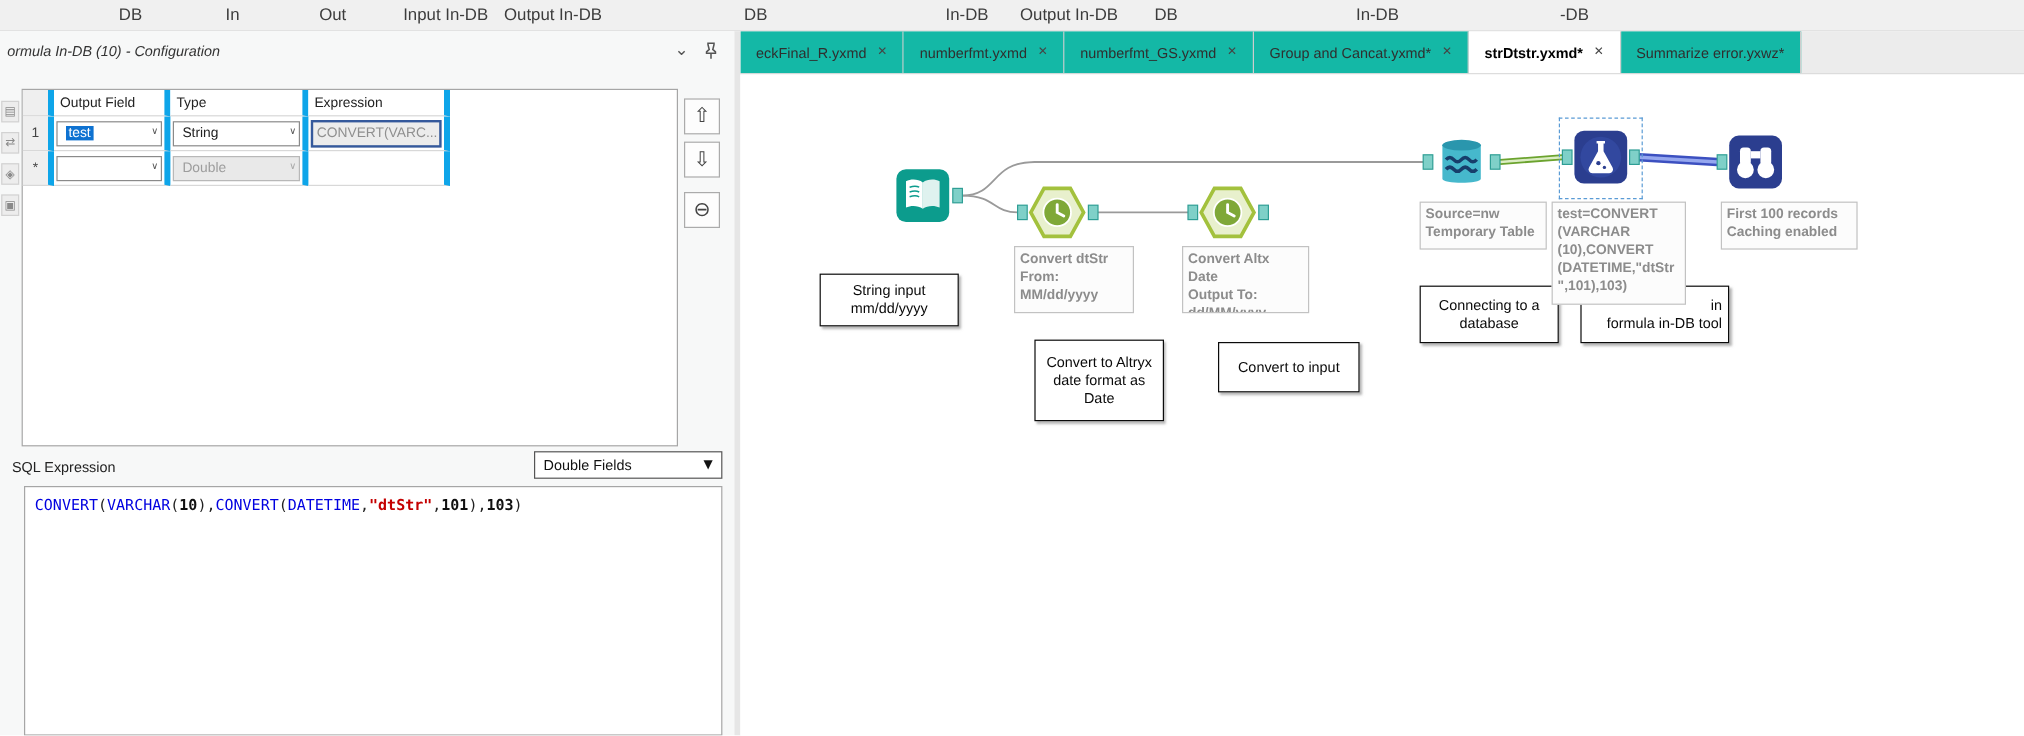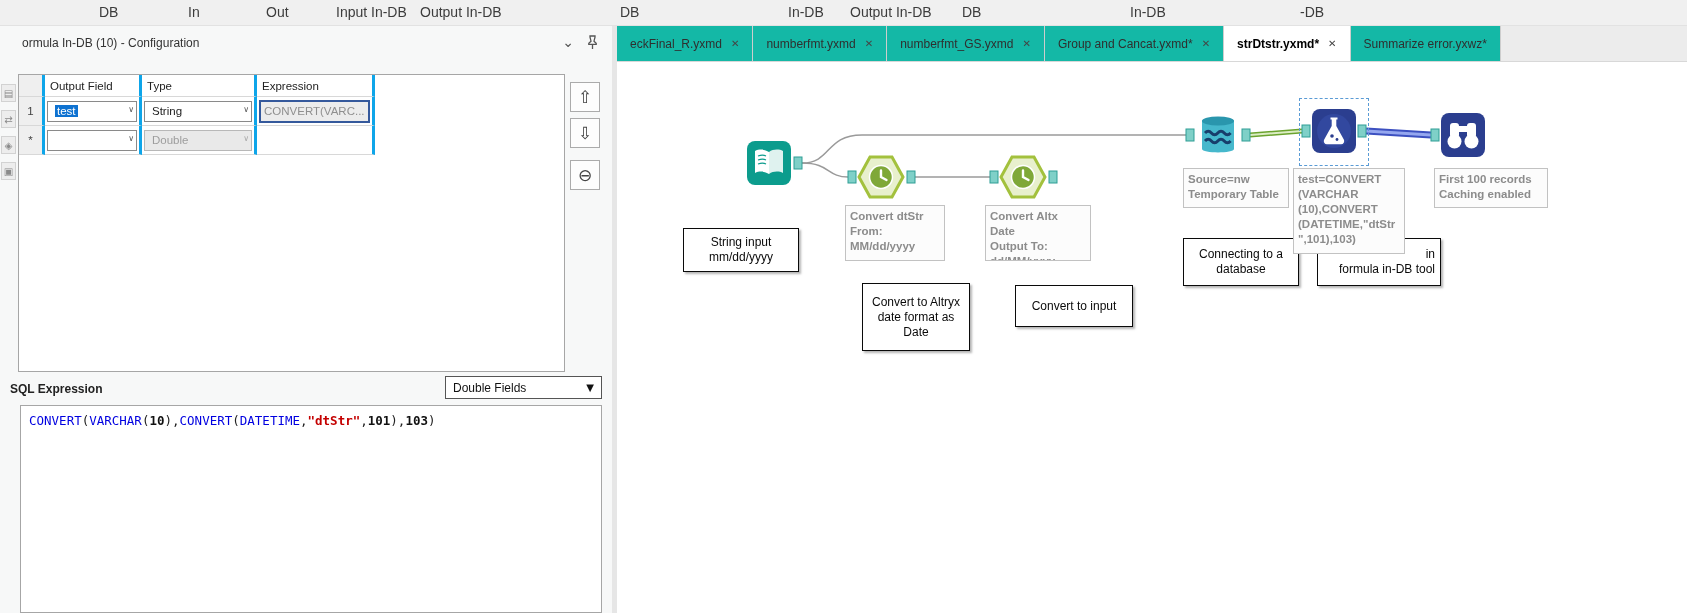--- a/index.html
+++ b/index.html
@@ -9,52 +9,52 @@
 
   
   .top-strip { position:absolute; left:0; top:0; width:1687px; height:26px;
                background:#f0f0f0; border-bottom:1px solid #e2e2e2; }
   .tlabel { position:absolute; top:4px; font-size:14px; color:#3c3c3c; white-space:nowrap; }
 
   
   .config-panel { position:absolute; left:0; top:26px; width:612px; height:587px;
                   background:#f7f8f8; }
   .divider { position:absolute; left:612px; top:26px; width:5px; height:587px; background:#e6e6e6; }
-  .config-title { position:absolute; left:22px; top:10px; font-size:12px; color:#333; white-space:nowrap; }
+  .config-title { position:absolute; left:6px; top:10px; font-size:12px; color:#333; white-space:nowrap;font-style:italic; }
   .hdr-icon { position:absolute; top:7px; width:20px; height:18px; display:flex;
               align-items:center; justify-content:center; color:#555; cursor:pointer;
               font-family:"DejaVu Sans", sans-serif; }
   .hdr-chev { right:34px; font-size:14px; }
   .hdr-pin  { right:10px; }
   .side-icon { position:absolute; left:1px; width:15px; height:18px; font-size:10px; color:#8a8a8a;
                background:#ededed; border:1px solid #d2d2d2; display:flex; align-items:center;
                justify-content:center; font-family:"DejaVu Sans", sans-serif; }
 
   .grid-wrap { position:absolute; left:18px; top:48px; width:547px; height:298px;
                background:#fff; border:1px solid #a6a6a6; }
-  .gcell { position:absolute; border-right:3px solid #0ea5e9; border-bottom:1px solid #d8d8d8;
+  .gcell { position:absolute; border-right:5px solid #0ea5e9; border-bottom:1px solid #d8d8d8;
            font-size:11.5px; color:#222; display:flex; align-items:center; padding:0 5px; overflow:hidden; }
   .ghead { background:#fff; color:#222; }
   .gnum  { background:#efefef; justify-content:center; color:#444; }
   .nopad { padding:0; }
   .combo { flex:1; height:21px; margin:3px 2px; border:1px solid #8a8a8a; background:#fff;
            display:flex; align-items:center; font-size:11.5px; position:relative; padding-left:7px; }
   .combo .carr { position:absolute; right:2px; top:3px; font-size:8px; color:#555;
                  font-family:"DejaVu Sans", sans-serif; }
   .combo.disabled { background:#e9e9e9; color:#9d9d9d; border-color:#b8b8b8; }
   .combo.disabled .carr { color:#a8a8a8; }
   .sel-text { background:#0e72d1; color:#fff; padding:0 2px; }
   .expr-sel { flex:1; height:23px; margin:2px; background:#ececec; border:2px solid #35599c;
               color:#8f8f8f; font-size:11.5px; display:flex; align-items:center; padding-left:3px;
               white-space:nowrap; overflow:hidden; }
   .row-btn { position:absolute; left:570px; width:30px; height:30px; background:#fdfdfd;
              border:1px solid #ababab; font-size:17px; color:#444; display:flex; align-items:center;
              justify-content:center; cursor:pointer; font-family:"DejaVu Sans", sans-serif; }
 
-  .sql-label { position:absolute; left:10px; top:356px; font-size:12px; color:#222;font-weight:bold; }
+  .sql-label { position:absolute; left:10px; top:356px; font-size:12px; color:#222; }
   .insert-fields { position:absolute; left:445px; top:350px; width:157px; height:23px; background:#fff;
                    border:1px solid #555; display:flex; align-items:center; padding:0 7px;
                    font-size:12px; color:#111; cursor:pointer; }
   .insert-fields .tri { margin-left:auto; font-size:10px; color:#111; font-family:"DejaVu Sans", sans-serif; }
   .sql-box { position:absolute; left:20px; top:379px; width:582px; height:208px; background:#fff;
              border:1px solid #a6a6a6; padding:7px 8px; font-family:"DejaVu Sans Mono", monospace;
              font-size:12.5px; }
   .tok-kw  { color:#0000e0; }
   .tok-p   { color:#222; }
   .tok-num { color:#111; font-weight:bold; }

